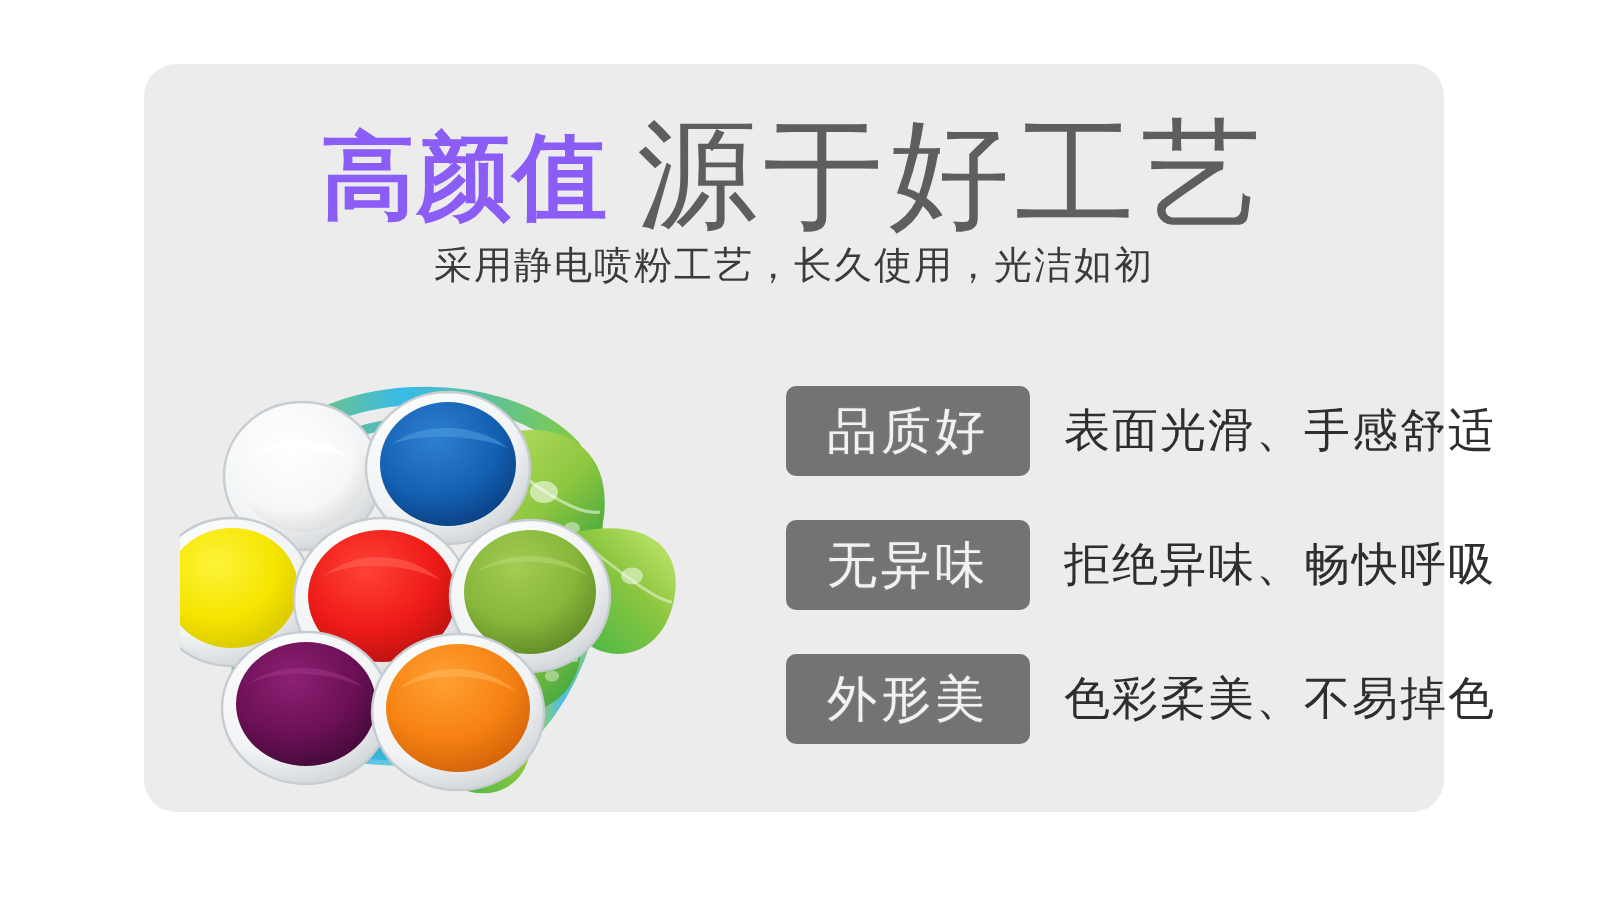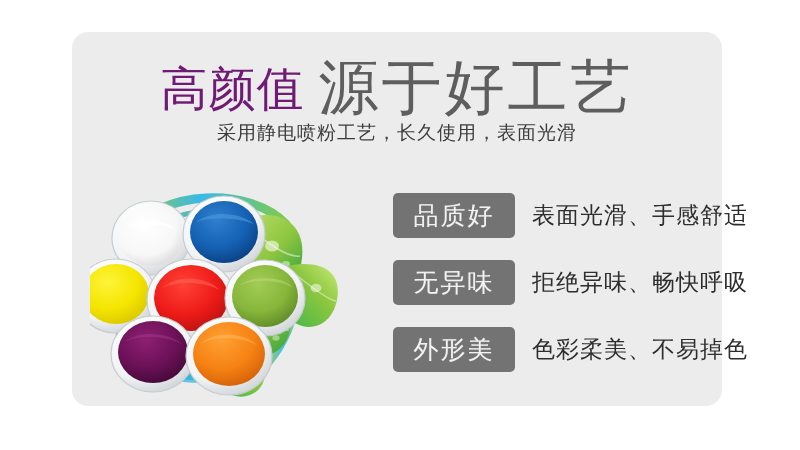--- a/index.html
+++ b/index.html
@@ -17,21 +17,21 @@
     background:#ececec;border-radius:16px;
   }
 
   
   .heading{
     position:absolute;left:0;top:26px;width:650px;
     text-align:center;white-space:nowrap;
     line-height:1;
   }
   .heading .t-strong{
-    font-size:47px;font-weight:400;color:#701a75;letter-spacing:1px;
+    font-size:47px;font-weight:700;color:#8b5cf6;letter-spacing:1px;
     vertical-align:middle;
   }
   .heading .t-light{
     font-size:60px;font-weight:300;color:#5e5e5e;letter-spacing:3px;
     margin-left:14px;vertical-align:middle;
   }
   .subtitle{
     position:absolute;left:0;top:88px;width:650px;text-align:center;
     font-size:19px;font-weight:400;color:#3b3b3b;letter-spacing:1px;
     white-space:nowrap;
@@ -63,21 +63,21 @@
 <body>
 
 <div id="stage">
 
   <div class="card">
 
     <div class="heading">
       <span class="t-strong">高颜值</span><span class="t-light">源于好工艺</span>
     </div>
 
-    <div class="subtitle">采用静电喷粉工艺，长久使用，表面光滑</div>
+    <div class="subtitle">采用静电喷粉工艺，长久使用，光洁如初</div>
 
     <div class="picture">
       <svg viewBox="0 0 250 230" xmlns="http://www.w3.org/2000/svg" aria-hidden="true">
         <defs>
           <radialGradient id="gWhite" cx="40%" cy="32%" r="72%">
             <stop offset="0%" stop-color="#ffffff"></stop>
               <stop offset="70%" stop-color="#f7f7f7"></stop>
               <stop offset="100%" stop-color="#dcdcdc"></stop>
           </radialGradient>
           <radialGradient id="gBlue" cx="40%" cy="30%" r="75%">

